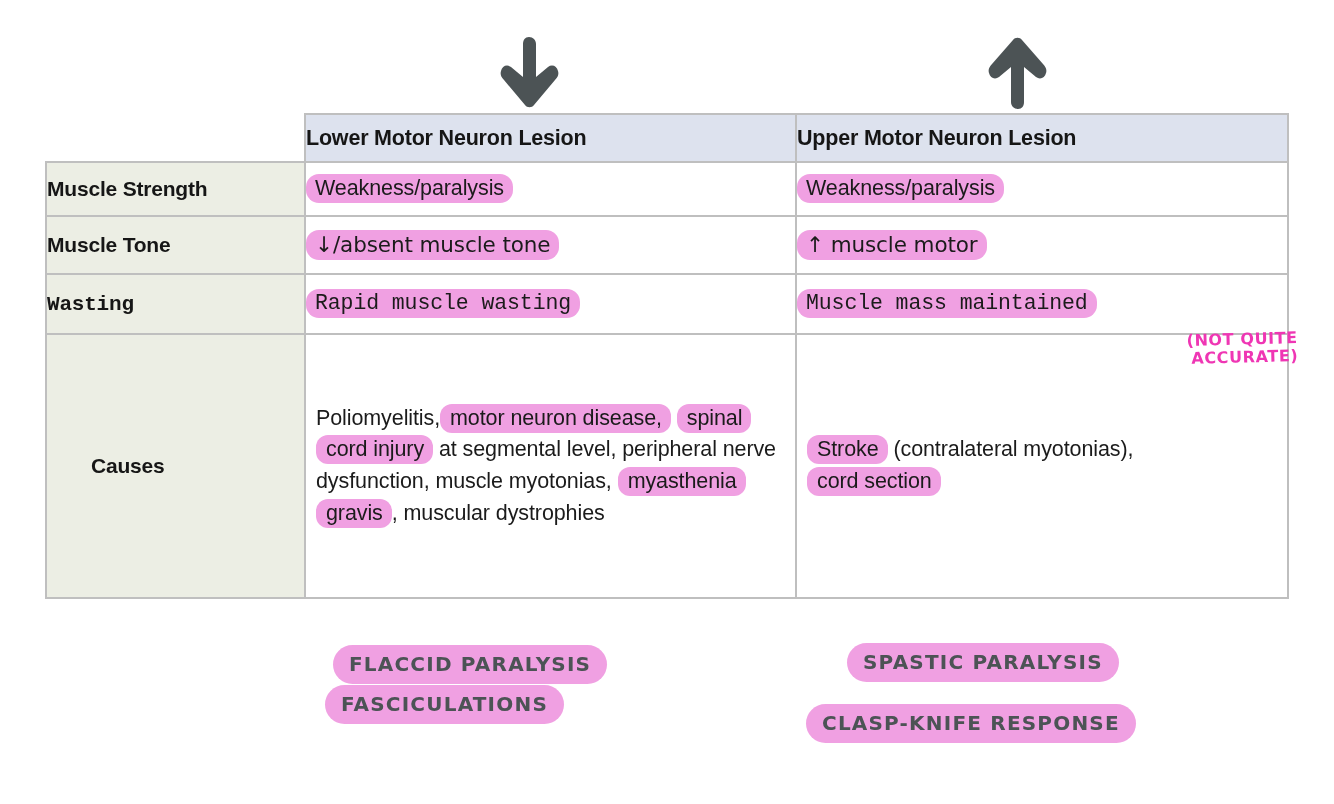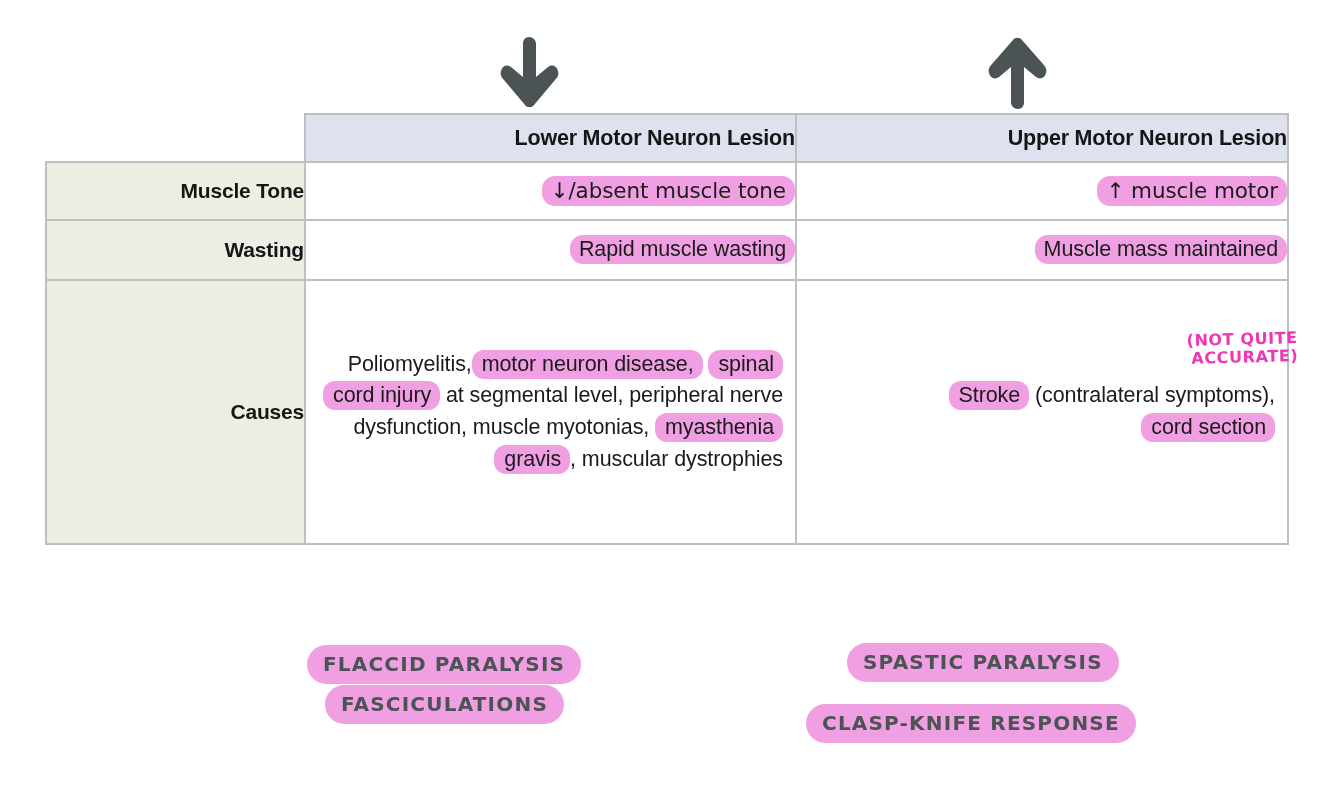--- a/index.html
+++ b/index.html
@@ -46,21 +46,21 @@
     width: 1242px;
   }
   table.cmp col.c-label { width: 259px; }
   table.cmp col.c-lmn   { width: 491px; }
   table.cmp col.c-umn   { width: 492px; }
 
   table.cmp td, table.cmp th {
     border: 2px solid #bfbfbf;
     padding: 0;
     vertical-align: middle;
-    text-align: right;
+    text-align: left;
   }
 
   
   .corner {
     border: none !important;
     background: transparent;
   }
 
   
   .hcell {
@@ -93,21 +93,21 @@
     letter-spacing: -0.1px;
   }
   .bcell.tall {
     vertical-align: middle;
     padding: 10px 12px 10px 10px;
   }
 
   tr.r-strength td { height: 52px; }
   tr.r-tone     td { height: 56px; }
   tr.r-reflex   td { height: 57px; }
-  tr.r-wasting  td { height: 58px; }
+  tr.r-wasting  td { height: 58px; font-family: Liberation Mono, monospace; }
   tr.r-causes   td { height: 242px; padding-left: 44px; }
 
   
   .hl {
     background: #f0a0e2;
     border-radius: 13px;
     padding: 2px 9px 3px 9px;
     box-decoration-break: clone;
     -webkit-box-decoration-break: clone;
     color: #1b1b1b;
@@ -147,21 +147,21 @@
     background: #f0a0e2;
     border-radius: 20px;
     color: #4c5355;
     font-family: "DejaVu Sans", sans-serif;
     font-weight: bold;
     font-size: 20px;
     letter-spacing: 1.2px;
     padding: 7px 16px 8px 16px;
     white-space: nowrap;
   }
-  .hn-flaccid  { left: 307px; top: 645px; }
+  .hn-flaccid  { left: 333px; top: 645px; }
   .hn-fascic   { left: 325px; top: 685px; }
   .hn-spastic  { left: 847px; top: 643px; }
   .hn-clasp    { left: 806px; top: 704px; }
 </style>
 </head>
 <body>
 
 <div class="arrow-row">
   <div class="arrow arrow-down">
     <svg viewBox="0 0 64 78" xmlns="http://www.w3.org/2000/svg">
@@ -182,20 +182,29 @@
         <col class="c-lmn">
         <col class="c-umn">
     </colgroup>
     <tbody>
       <tr>
         <td class="corner"></td>
         <td class="hcell">Lower Motor Neuron Lesion</td>
         <td class="hcell">Upper Motor Neuron Lesion</td>
       </tr>
 
+      <tr class="r-strength">
+        <td class="lcell">Muscle Strength</td>
+        <td class="bcell">
+          <span class="hl">Weakness/paralysis</span>
+        </td>
+        <td class="bcell">
+          <span class="hl">Weakness/paralysis</span>
+        </td>
+      </tr>
 
       <tr class="r-tone">
         <td class="lcell">Muscle Tone</td>
         <td class="bcell">
           <span class="hl arrowglyph">↓/absent muscle tone</span>
         </td>
         <td class="bcell">
           <span class="hl arrowglyph">↑ muscle motor</span>
         </td>
       </tr>
@@ -210,21 +219,21 @@
           <span class="hl">Muscle mass maintained</span>
         </td>
       </tr>
 
       <tr class="r-causes">
         <td class="lcell">Causes</td>
         <td class="bcell tall">
           <div class="causes-par"><span>Poliomyelitis,</span><span class="hl">motor neuron disease,</span> <span class="hl">spinal cord injury</span> <span>at segmental level, peripheral nerve dysfunction, muscle myotonias,</span> <span class="hl">myasthenia gravis</span><span>, muscular dystrophies</span></div>
         </td>
         <td class="bcell tall">
-          <div class="causes-par"><span class="hl">Stroke</span> <span>(contralateral symptoms),</span><br><span class="hl">cord section</span></div>
+          <div class="causes-par"><span class="hl">Stroke</span> <span>(contralateral myotonias),</span><br><span class="hl">cord section</span></div>
         </td>
       </tr>
     </tbody>
   </table>
 </div>
 
 <div class="note-hand">(NOT QUITE
 ACCURATE)</div>
 
 <div class="hand-note hn-flaccid">FLACCID   PARALYSIS</div>

